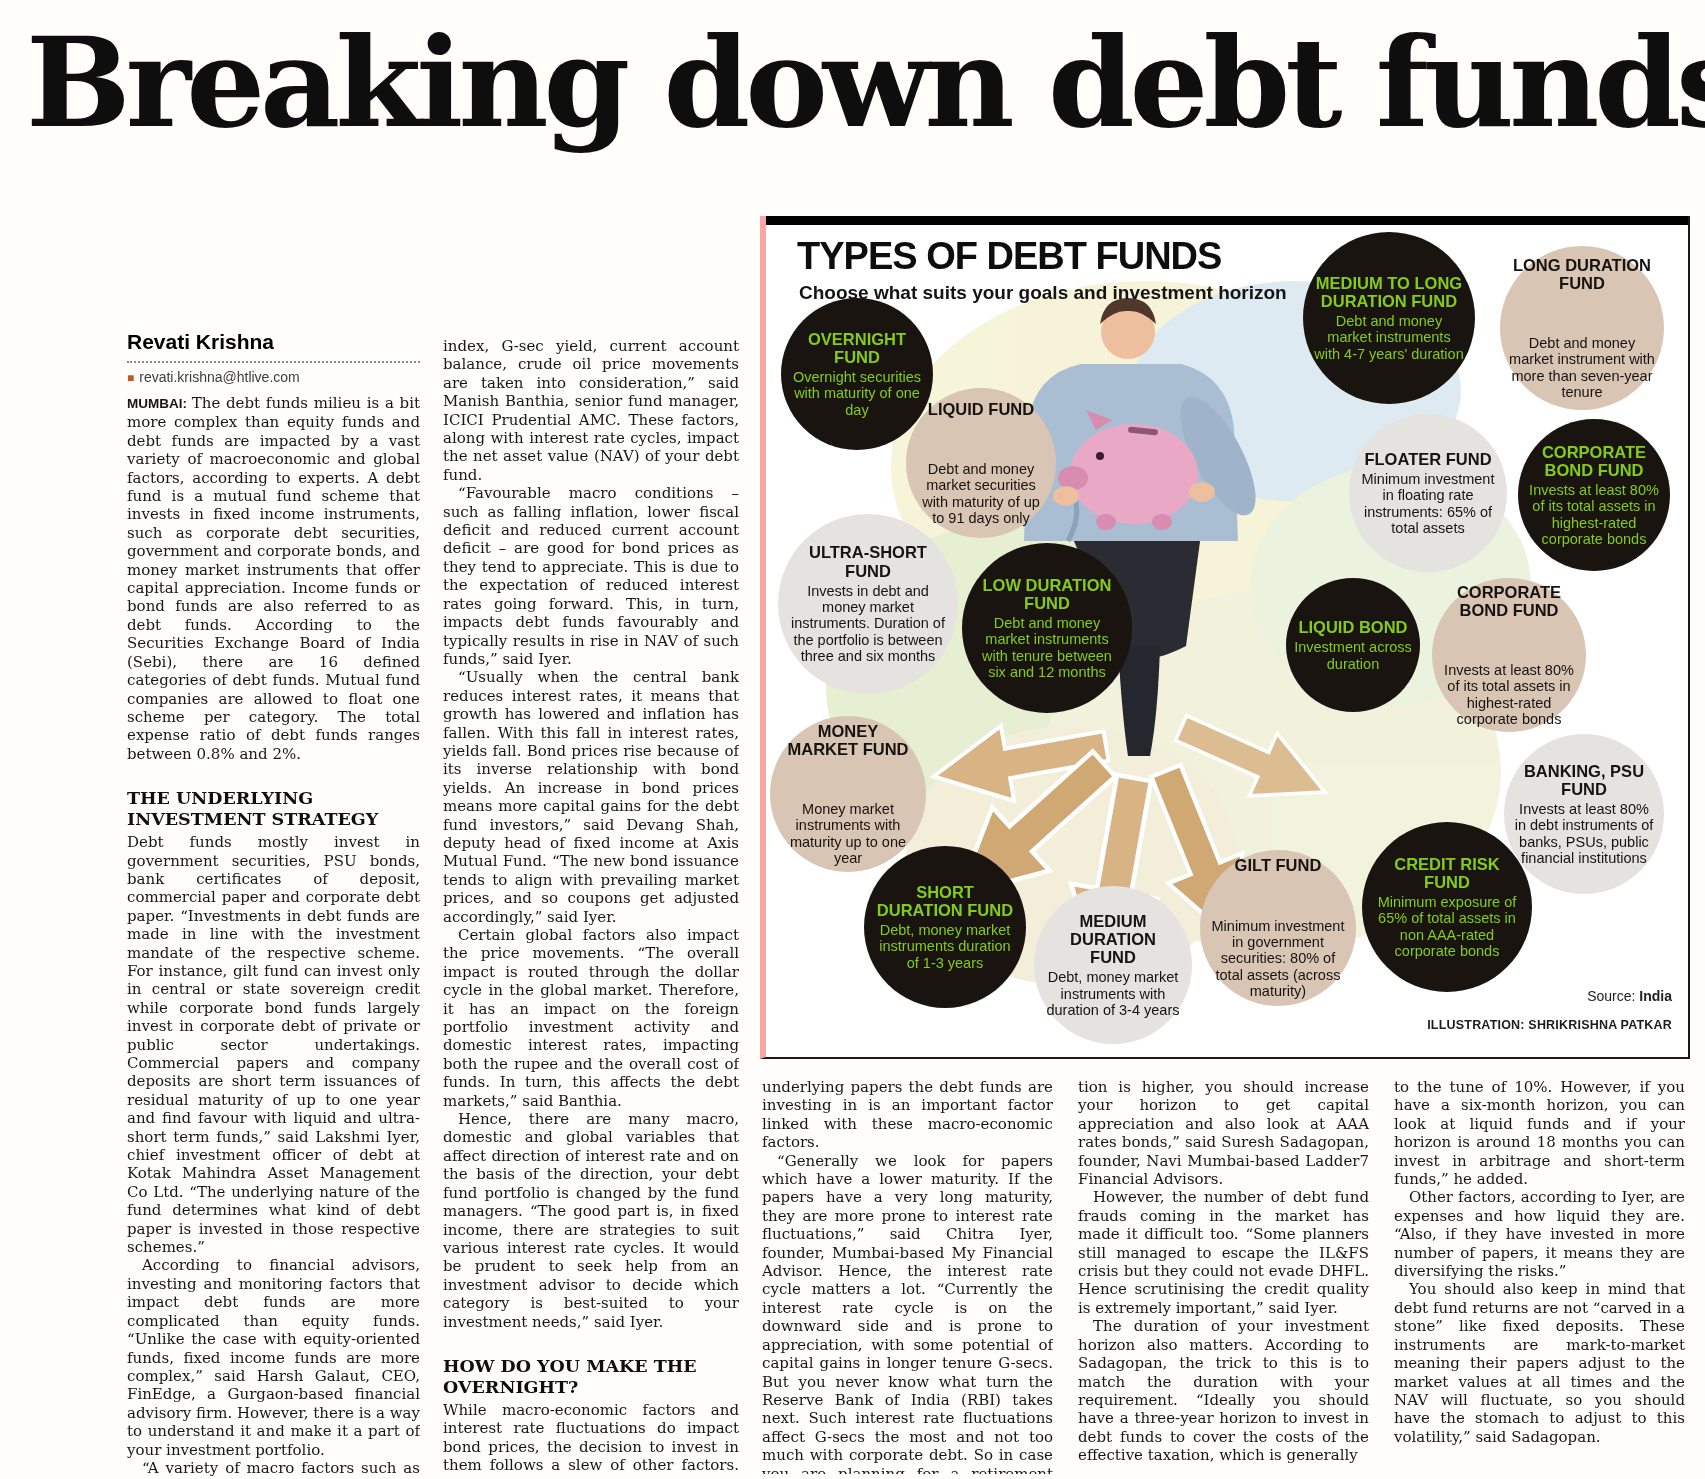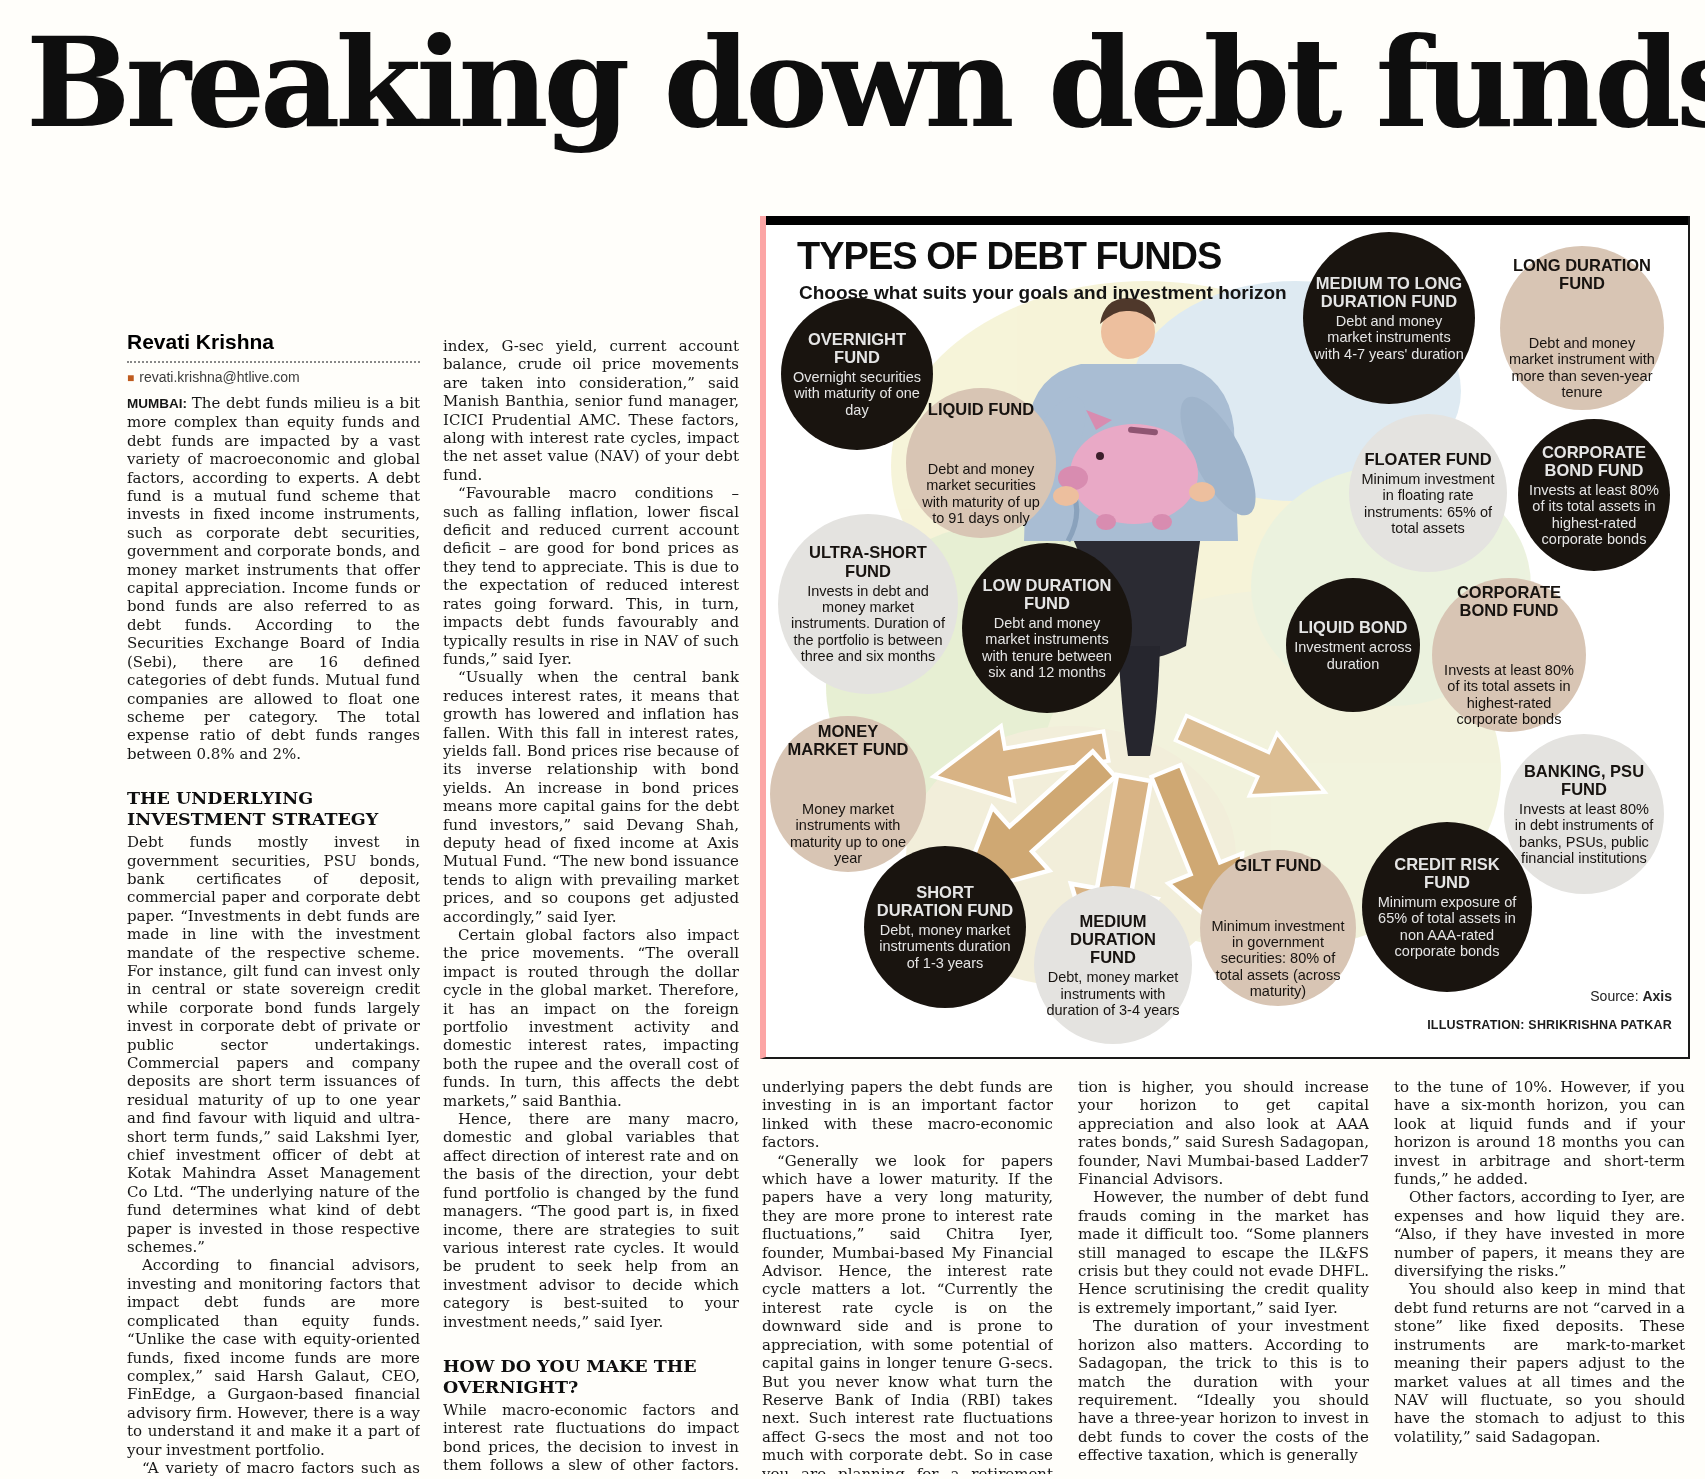--- a/index.html
+++ b/index.html
@@ -64,21 +64,21 @@
   .ig-sub {
     position:absolute; left:33px; top:66px; z-index:4;
     font-family:"Liberation Sans", sans-serif; font-weight:bold; font-size:19px; color:#141414;
   }
   .ig-art { position:absolute; left:0; top:0; width:928px; height:841px; z-index:1; }
   .fund {
     position:absolute; z-index:3; border-radius:50%;
     display:flex; flex-direction:column; align-items:center; justify-content:center;
     text-align:center; font-family:"Liberation Sans", sans-serif; box-sizing:border-box;
   }
-  .fund.black { background:var(--circle_black,#19140f); color:#e5e5e5; }
+  .fund.black { background:var(--circle_black,#19140f); color:#84cc16; }
   .fund.tan   { background:var(--circle_tan,#d8c5b4);   color:#171310;gap:40px; }
   .fund.gray  { background:var(--circle_gray,#e4e3e0);  color:#171310; }
   .fund-name { font-weight:bold; font-size:16.5px; line-height:1.1; width:86%; margin-bottom:3px; }
   .fund-desc { font-size:14.5px; line-height:1.13; width:89%; }
   .ig-source {
     position:absolute; right:16px; top:772px; z-index:4;
     font-family:"Liberation Sans", sans-serif; font-size:14px; color:#222;
   }
   .ig-source b { font-weight:bold; }
   .ig-credit {
@@ -221,21 +221,21 @@
         <div class="fund tan" style="left: 434px; top: 634px; width: 156px; height: 156px;">
           <div class="fund-name">GILT FUND</div>
           <div class="fund-desc">Minimum investment in government securities: 80% of total assets (across maturity)</div>
         </div>
         <div class="fund black" style="left: 596px; top: 606px; width: 170px; height: 170px;">
           <div class="fund-name">CREDIT RISK FUND</div>
           <div class="fund-desc">Minimum exposure of 65% of total assets in non AAA-rated corporate bonds</div>
         </div>
       </div>
 
-    <div class="ig-source"><span>Source: </span><b>Axis</b></div>
+    <div class="ig-source"><span>Source: </span><b>India</b></div>
     <div class="ig-credit">ILLUSTRATION: SHRIKRISHNA PATKAR</div>
   </div>
 
   <div class="body-col" id="bcol1">
       <p>underlying papers the debt funds are investing in is an important factor linked with these macro-economic factors.</p>
       <p>“Generally we look for papers which have a lower maturity. If the papers have a very long maturity, they are more prone to interest rate fluctuations,” said Chitra Iyer, founder, Mumbai-based My Financial Advisor. Hence, the interest rate cycle matters a lot. “Currently the interest rate cycle is on the downward side and is prone to appreciation, with some potential of capital gains in longer tenure G-secs. But you never know what turn the Reserve Bank of India (RBI) takes next. Such interest rate fluctuations affect G-secs the most and not too much with corporate debt. So in case you are planning for a retirement goal where the dura-</p>
     </div>
   <div class="body-col" id="bcol2">
       <p>tion is higher, you should increase your horizon to get capital appreciation and also look at AAA rates bonds,” said Suresh Sadagopan, founder, Navi Mumbai-based Ladder7 Financial Advisors.</p>
       <p>However, the number of debt fund frauds coming in the market has made it difficult too. “Some planners still managed to escape the IL&amp;FS crisis but they could not evade DHFL. Hence scrutinising the credit quality is extremely important,” said Iyer.</p>

